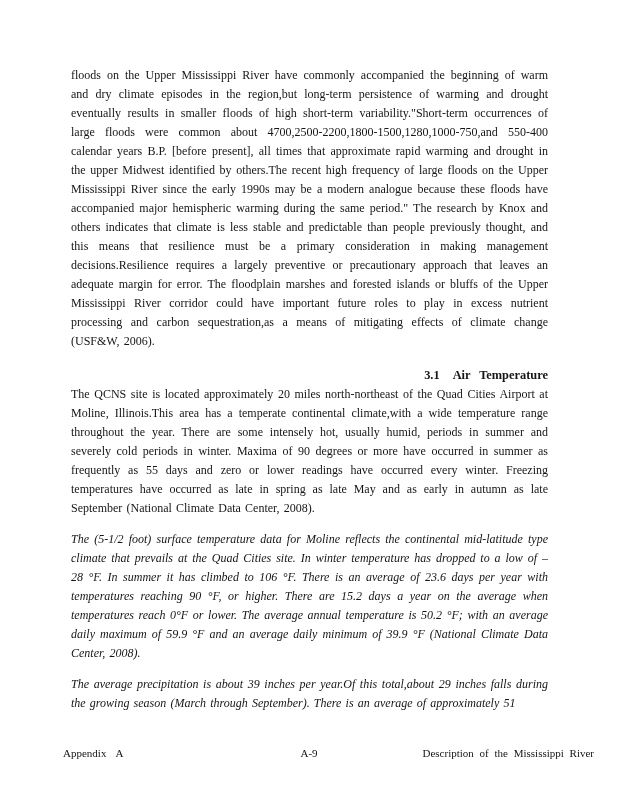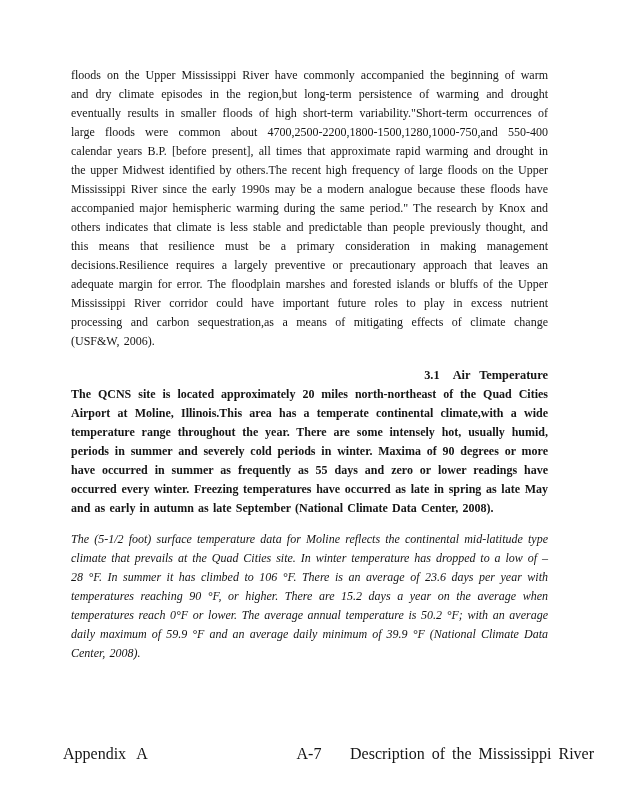--- a/index.html
+++ b/index.html
@@ -32,26 +32,26 @@
   .para + .para { margin-top: 12px; font-style: italic; }
   .heading {
     margin: 15px 0 0 0;
     font-size: 12.4px;
     line-height: 19px;
     font-weight: bold;
     text-align: right;
   }
   .heading .h-num { margin-right: 13px; }
   .heading .h-title { word-spacing: 6px; }
-  .heading + .para { margin-top: 0; font-weight: bold; }
+  .heading + .para { margin-top: 0; }
   .footer {
     position: absolute;
     left: 0; right: 0; top: 744px;
     height: 19px;
-    font-size: 16px;
+    font-size: 11px;
     line-height: 19px;
   }
   .f-left  { position: absolute; left: 63px; word-spacing: 7px; }
   .f-center{ position: absolute; left: 50%; transform: translateX(-50%); }
   .f-right { position: absolute; right: 24px; word-spacing: 3px; }
 </style>
 </head>
 <body>
 
 <div class="page">
@@ -61,21 +61,22 @@
 
     <h3 class="heading">
       <span class="h-num">3.1</span><span class="h-title">Air Temperature</span>
     </h3>
 
     <p class="para">The QCNS site is located approximately 20 miles north-northeast of the Quad Cities Airport at Moline, Illinois.This area has a temperate continental climate,with a wide temperature range throughout the year. There are some intensely hot, usually humid, periods in summer and severely cold periods in winter. Maxima of 90 degrees or more have occurred in summer as frequently as 55 days and zero or lower readings have occurred every winter. Freezing temperatures have occurred as late in spring as late May and as early in autumn as late September (National Climate Data Center, 2008).</p>
 
     <p class="para">The (5-1/2 foot) surface temperature data for Moline reflects the continental mid-latitude type climate that prevails at the Quad Cities site. In winter temperature has dropped to a low of –28 °F. In summer it has climbed to 106 °F. There is an average of 23.6 days per year with temperatures reaching 90 °F, or higher. There are 15.2 days a year on the average when temperatures reach 0°F or lower. The average annual temperature is 50.2 °F; with an average daily maximum of 59.9 °F and an average daily minimum of 39.9 °F (National Climate Data Center, 2008).</p>
 
 
+    <p class="para">The average precipitation is about 39 inches per year.Of this total,about 29 inches falls during the growing season (March through September). There is an average of approximately 51</p>
 
   </div>
 
   <div class="footer">
     <span class="f-left">Appendix A</span>
-    <span class="f-center">A-7</span>
+    <span class="f-center">A-9</span>
     <span class="f-right">Description of the Mississippi River</span>
   </div>
 </div>
 
 </body></html>

